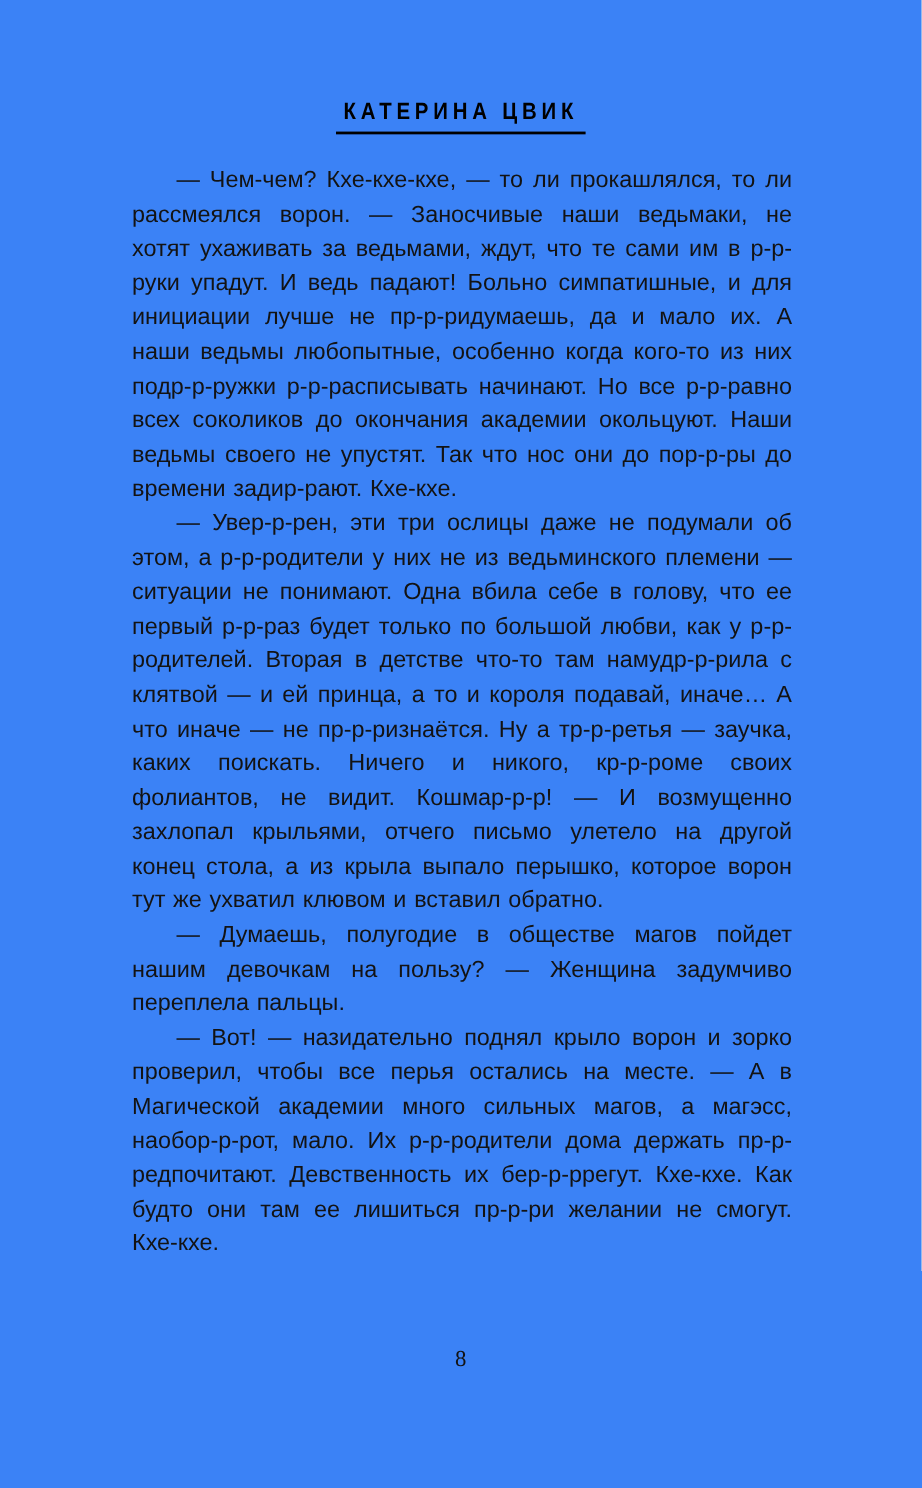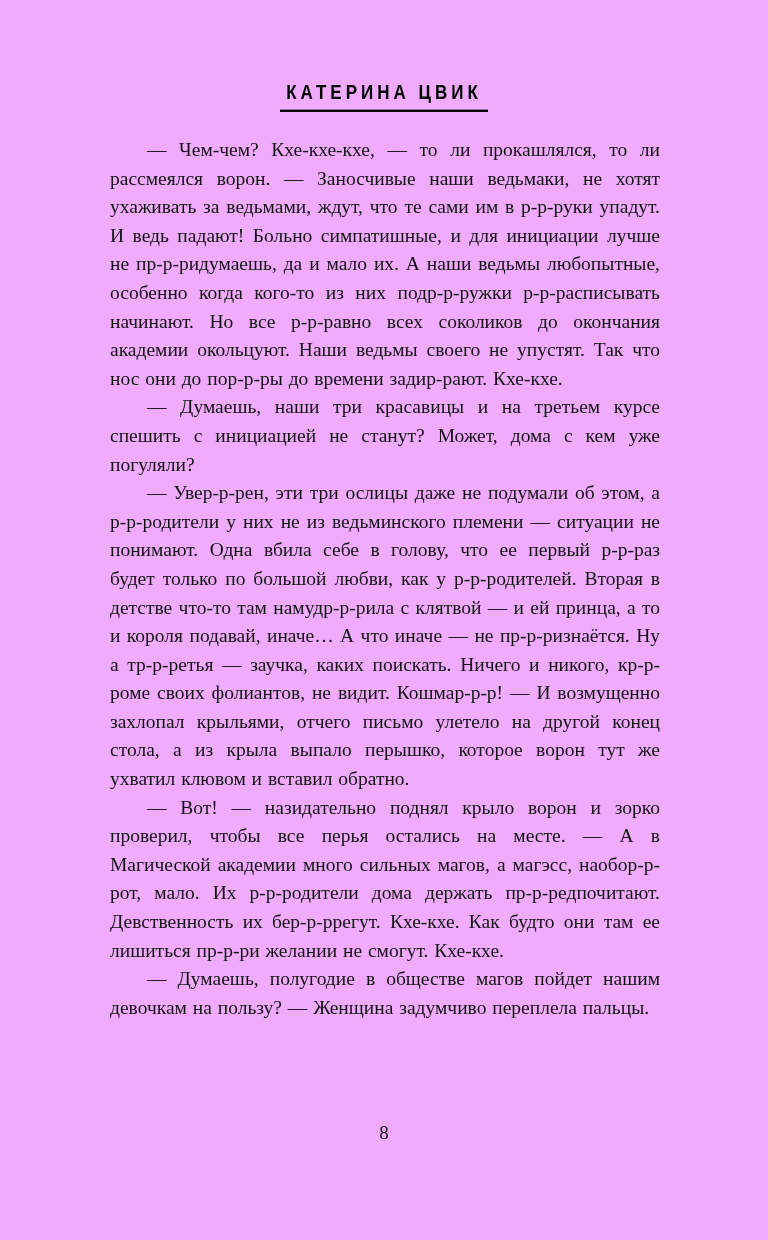--- a/index.html
+++ b/index.html
@@ -5,21 +5,21 @@
   html, body {
     margin: 0;
     padding: 0;
     background: #e8e8e8;
   }
   .page {
     position: relative;
     width: 768px;
     height: 1240px;
     margin: 0 auto;
-    background: #f0abfc;
+    background: #3b82f6;
     color: #111111;
     overflow: hidden;
     box-sizing: border-box;
   }
   .running-header {
     position: absolute;
     top: 84px;
     left: 0;
     width: 768px;
     text-align: center;
@@ -34,21 +34,21 @@
     padding: 0 6px 4px 6px;
     border-bottom: 2px solid #000000;
     text-transform: uppercase;
     transform: scaleY(1.15);
   }
   .text-block {
     position: absolute;
     top: 136px;
     left: 110px;
     width: 550px;
-    font-family: Liberation Serif, serif;
+    font-family: Liberation Sans, sans-serif;
     font-size: 19.5px;
     line-height: 28.6px;
     text-align: justify;
     color: #131313;
   }
   .text-block p {
     margin: 0;
     padding: 0;
     text-indent: 37px;
     word-spacing: 1px;
@@ -68,21 +68,20 @@
 <body>
 
 <div class="page">
 
   <div class="running-header">
     <span class="header-text">КАТЕРИНА ЦВИК</span>
   </div>
 
   <div class="text-block" id="paragraphs">
       <p>— Чем-чем? Кхе-кхе-кхе, — то ли прокашлялся, то ли рассмеялся ворон. — Заносчивые наши ведьмаки, не хотят ухаживать за ведьмами, ждут, что те сами им в р-р-руки упадут. И ведь падают! Больно симпатишные, и для инициации лучше не пр-р-ридумаешь, да и мало их. А наши ведьмы любопытные, особенно когда кого-то из них подр-р-ружки р-р-расписывать начинают. Но все р-р-равно всех соколиков до окончания академии окольцуют. Наши ведьмы своего не упустят. Так что нос они до пор-р-ры до времени задир-рают. Кхе-кхе.</p>
-      <p>— Думаешь, наши три красавицы и на третьем курсе спешить с инициацией не станут? Может, дома с кем уже погуляли?</p>
       <p>— Увер-р-рен, эти три ослицы даже не подумали об этом, а р-р-родители у них не из ведьминского племени — ситуации не понимают. Одна вбила себе в голову, что ее первый р-р-раз будет только по большой любви, как у р-р-родителей. Вторая в детстве что-то там намудр-р-рила с клятвой — и ей принца, а то и короля подавай, иначе… А что иначе — не пр-р-ризнаётся. Ну а тр-р-ретья — заучка, каких поискать. Ничего и никого, кр-р-роме своих фолиантов, не видит. Кошмар-р-р! — И возмущенно захлопал крыльями, отчего письмо улетело на другой конец стола, а из крыла выпало перышко, которое ворон тут же ухватил клювом и вставил обратно.</p>
+      <p>— Думаешь, полугодие в обществе магов пойдет нашим девочкам на пользу? — Женщина задумчиво переплела пальцы.</p>
       <p>— Вот! — назидательно поднял крыло ворон и зорко проверил, чтобы все перья остались на месте. — А в Магической академии много сильных магов, а магэсс, наобор-р-рот, мало. Их р-р-родители дома держать пр-р-редпочитают. Девственность их бер-р-ррегут. Кхе-кхе. Как будто они там ее лишиться пр-р-ри желании не смогут. Кхе-кхе.</p>
-      <p>— Думаешь, полугодие в обществе магов пойдет нашим девочкам на пользу? — Женщина задумчиво переплела пальцы.</p>
     </div>
 
   <div class="page-number">8</div>
 
 </div>
 
 </body></html>

